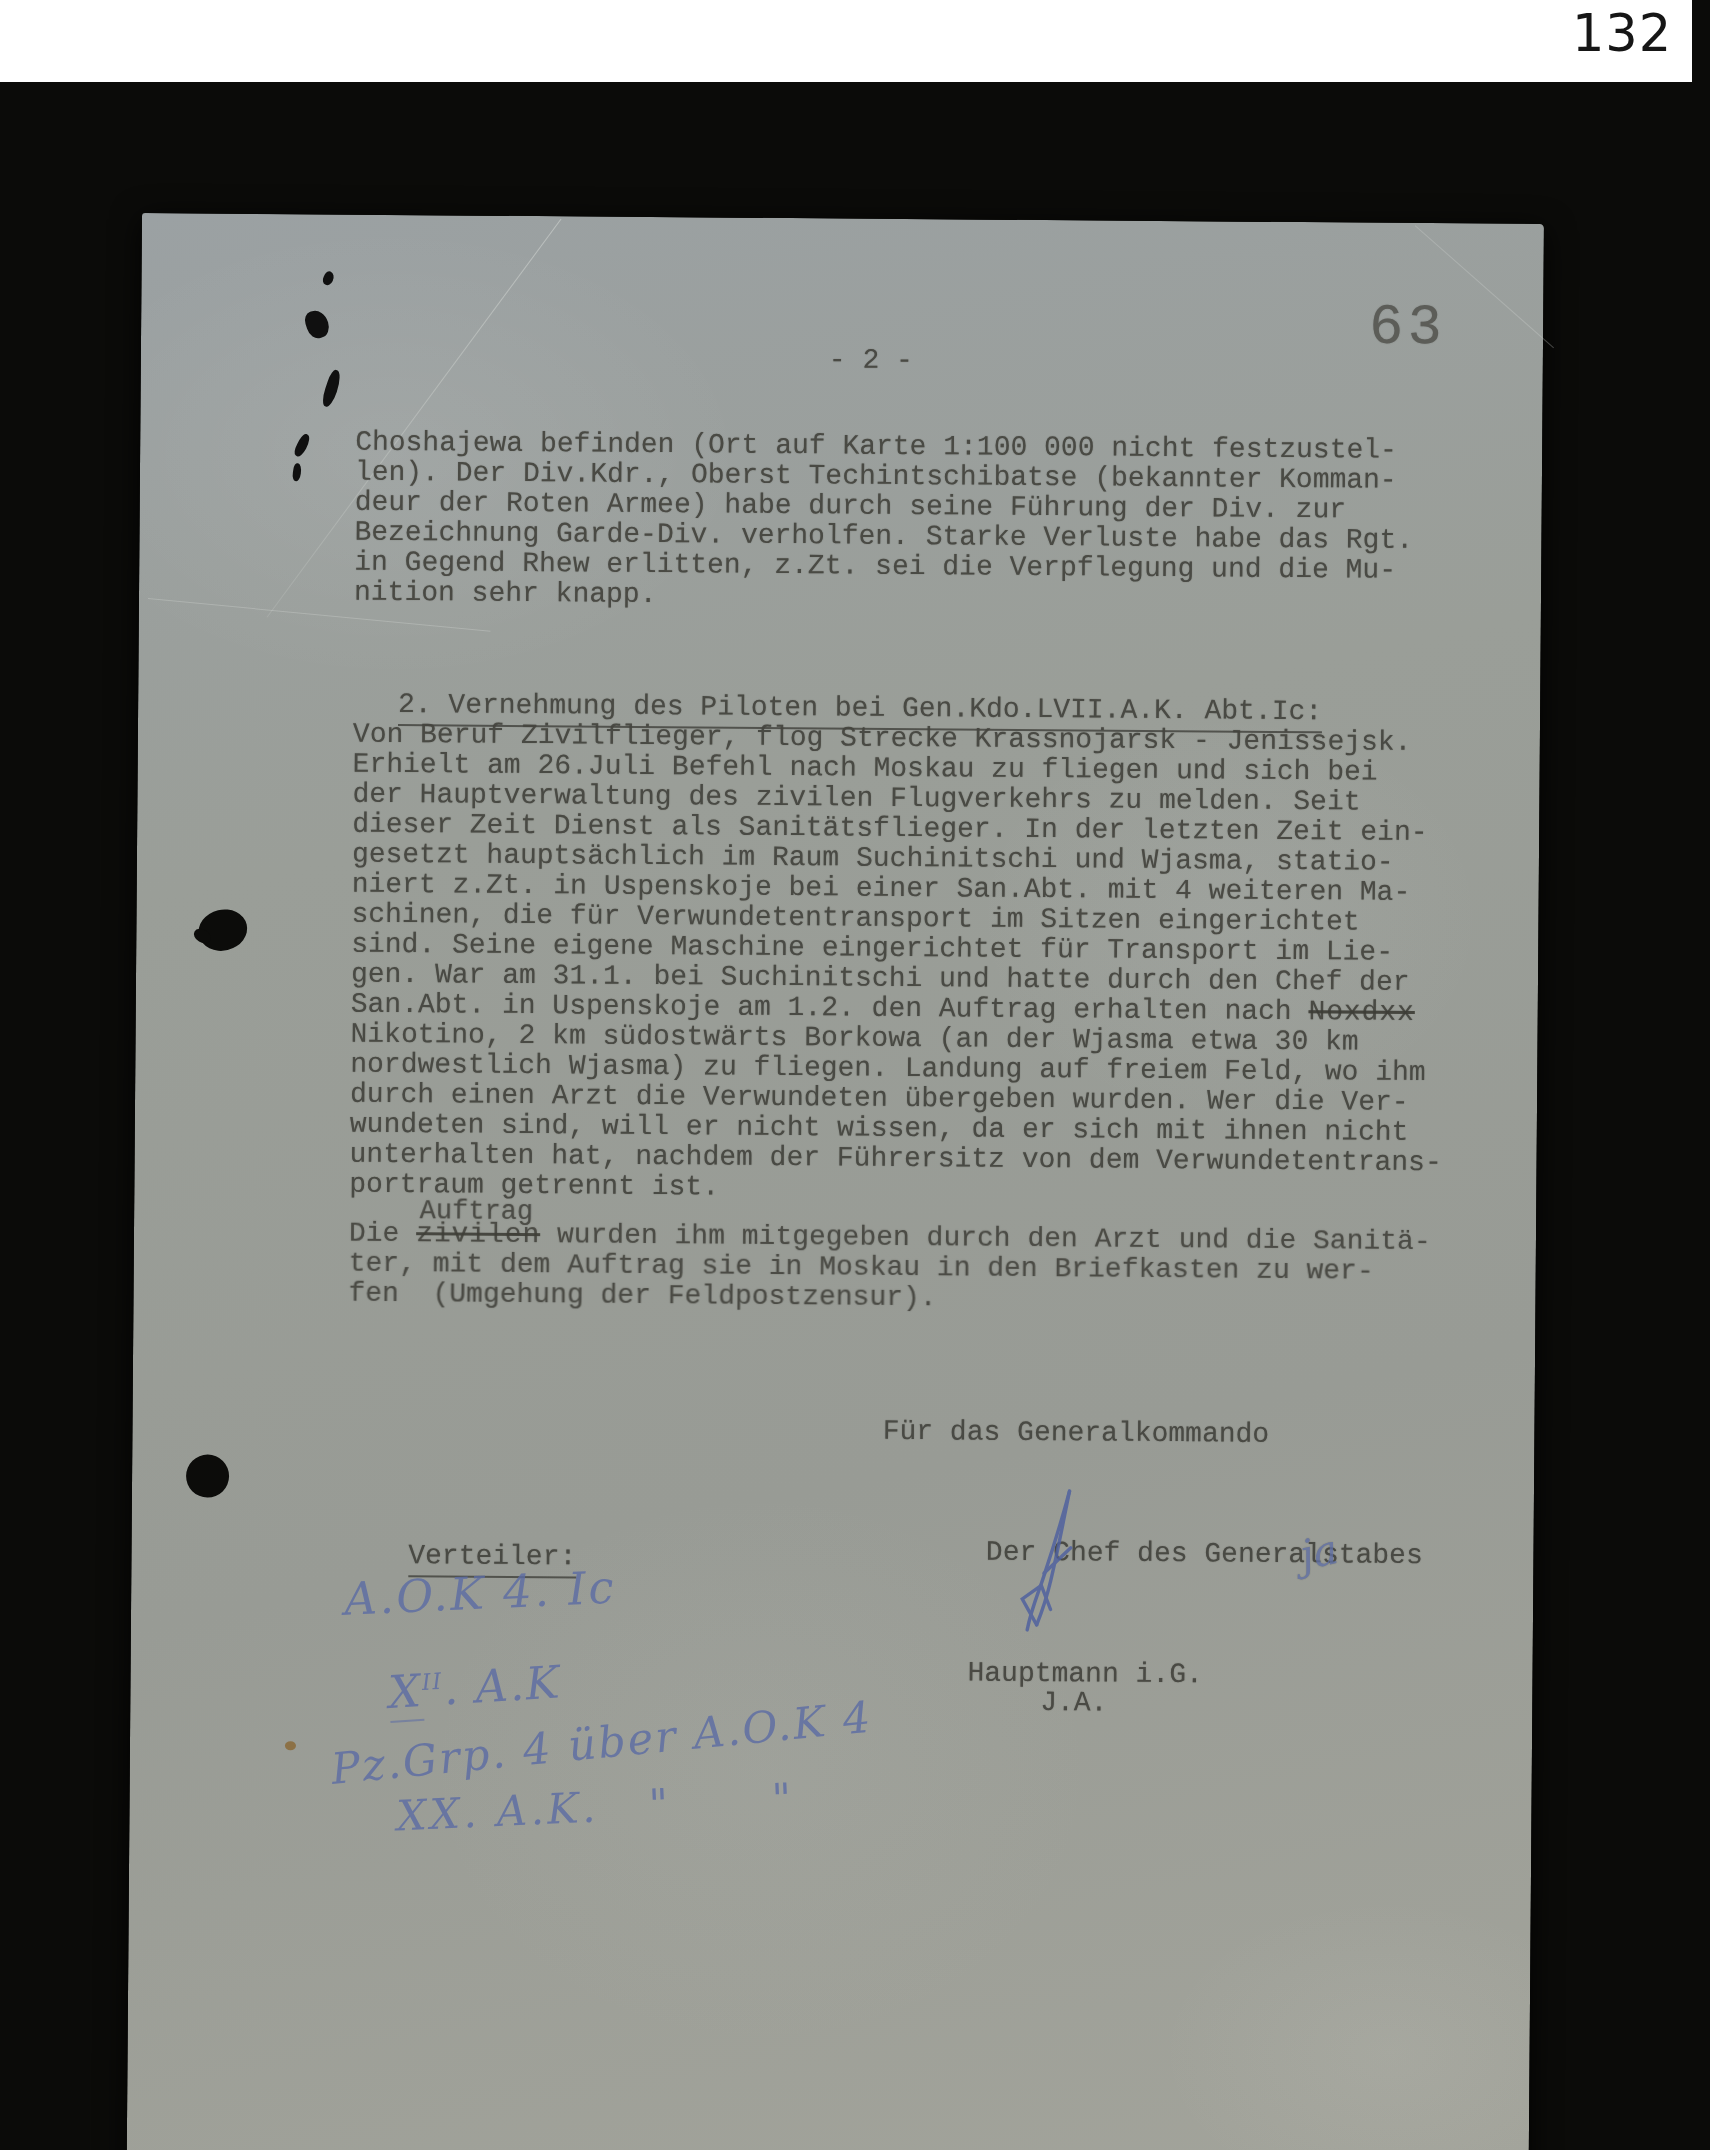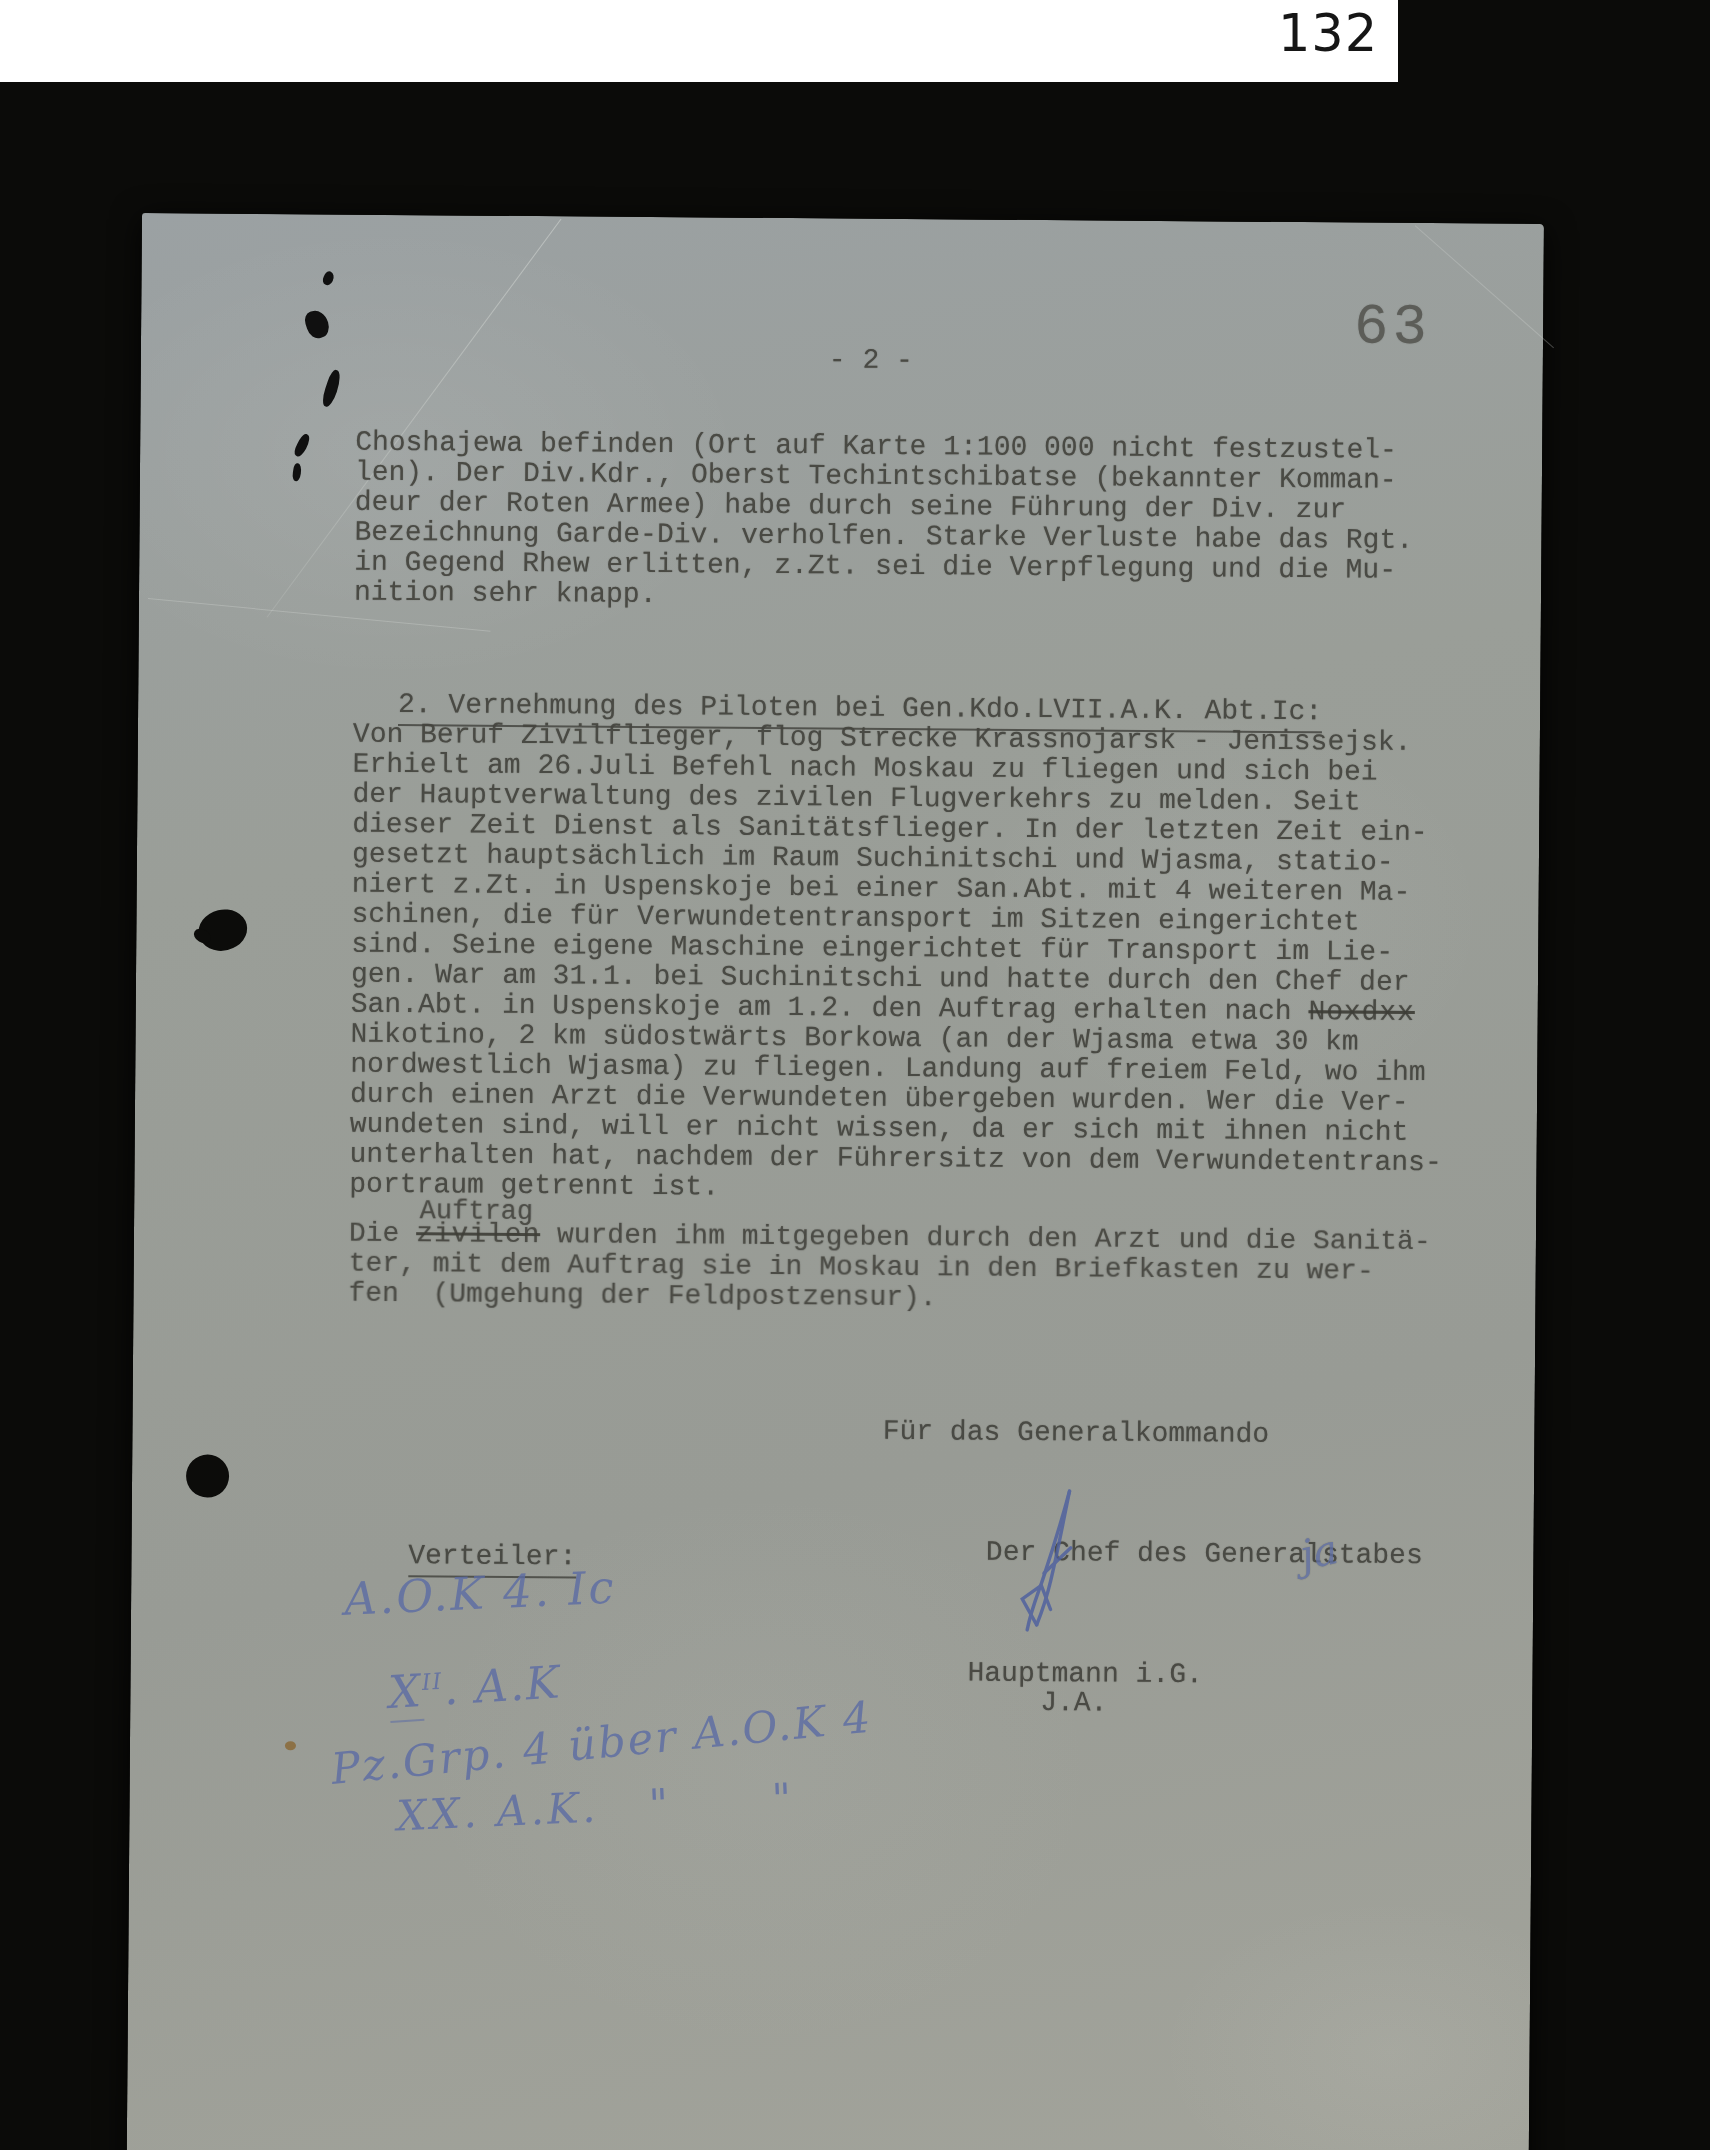--- a/index.html
+++ b/index.html
@@ -1,37 +1,37 @@
 <!DOCTYPE html>
 <html style="font-size:6.9px"><head>
 <meta charset="utf-8">
 <style>
   html,body{margin:0;padding:0;background:#0b0b09;}
   #canvas{position:relative;width:1710px;height:2363px;background:#0b0b09;overflow:hidden;
           font-family:"Liberation Mono","DejaVu Sans Mono",monospace;}
   
-  .strip{position:absolute;left:0;top:0;width:1398px;height:82px;background:#ffffff;}
+  .strip{position:absolute;left:0;top:0;width:1686px;height:82px;background:#ffffff;padding-left:6px;}
   .corner-num{position:absolute;right:20px;top:7.7px;font-family:"DejaVu Sans","Liberation Sans",sans-serif;
               font-size:51px;line-height:51px;color:#161616;letter-spacing:0.9px;}
   
   .paper{position:absolute;left:142px;top:213px;width:1402px;height:1989px;
          transform:rotate(0.45deg);transform-origin:top left;
          border-radius:3.4px 4.3px 20px 6px;
          background:
            radial-gradient(602px 387px at 18% 12%, rgba(255,255,255,0.07), transparent 60%),
            radial-gradient(430px 344px at 78% 35%, rgba(215,220,224,0.08), transparent 60%),
            radial-gradient(516px 430px at 45% 78%, rgba(188,192,186,0.10), transparent 65%),
            radial-gradient(387px 258px at 90% 92%, rgba(225,225,218,0.09), transparent 60%),
            linear-gradient(168deg,#9ba1a3 0%,#9a9e98 30%,#989b95 62%,#a3a49b 100%);
          box-shadow:0 6px 30px rgba(0,0,0,0.85);}
   
   .tw{position:absolute;font-size:28px;line-height:30px;color:#45453f;white-space:pre;
       text-shadow:0 0 1.3px rgba(60,60,54,0.45);opacity:0.94;}
   .tl{height:30px;}
-  .folio{font-size:57px;line-height:57px;letter-spacing:4.3px;color:#4d4d48;opacity:0.8;}
+  .folio{font-size:57px;line-height:57px;letter-spacing:4.3px;color:#4d4d48;opacity:0.8;margin-left:15px;}
   .ul{border-bottom:2.2px solid rgba(58,58,52,0.8);padding-bottom:4.3px;}
   .st{text-decoration:line-through;text-decoration-thickness:3px;
       text-decoration-color:rgba(55,55,48,0.85);font-weight:normal;letter-spacing:0.9px;}
   .ov{font-weight:normal;}
   .ins{position:relative;display:inline-block;}
   .ins .above{position:absolute;left:3.4px;top:-20.6px;font-size:27px;line-height:27px;}
   .sigblock{text-align:center;width:447px;}
   
   .hw{position:absolute;font-family:"DejaVu Serif","Liberation Serif",serif;font-style:italic;
       color:#5c6ca4;opacity:0.8;white-space:pre;}

